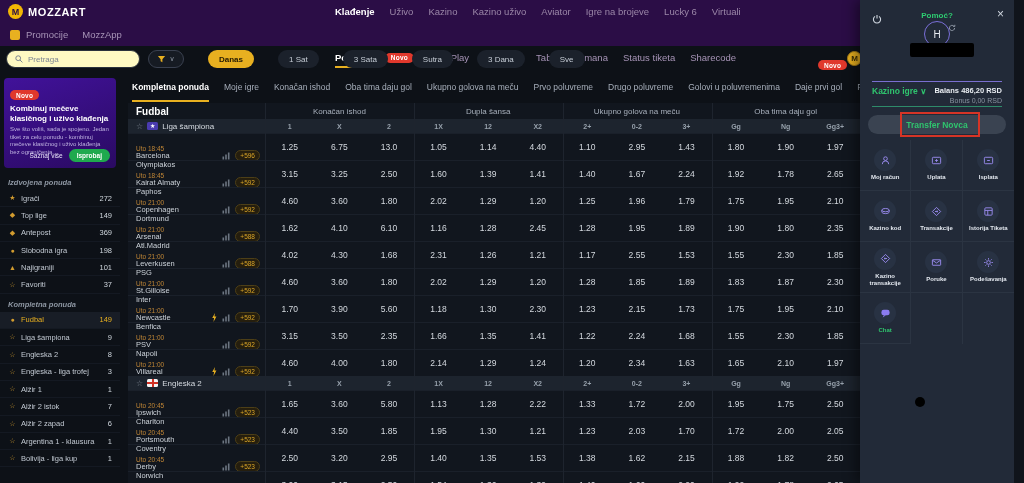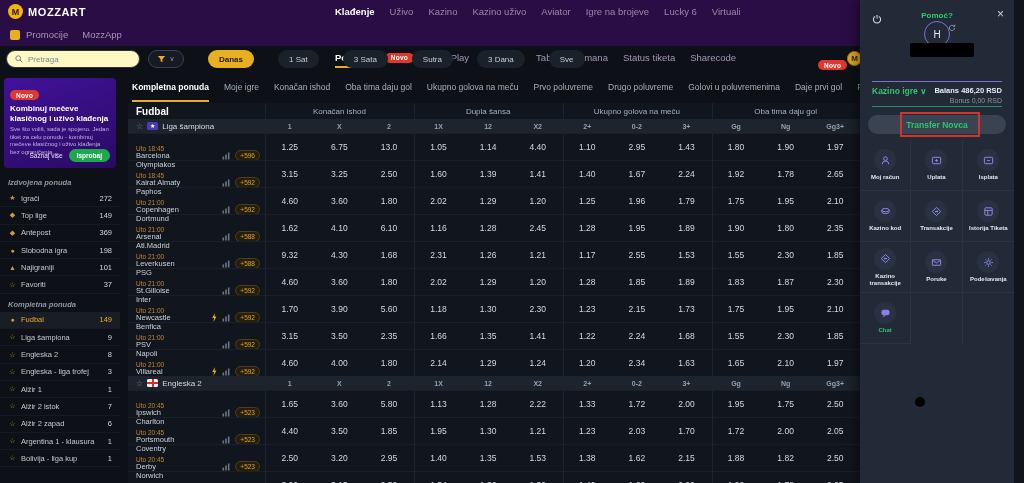--- a/index.html
+++ b/index.html
@@ -625,21 +625,21 @@
                   <rect x="0.5" y="4.5" width="1.6" height="3" fill="#6b7480"></rect>
                   <rect x="3.2" y="2.5" width="1.6" height="5" fill="#6b7480"></rect>
                   <rect x="5.9" y="0.5" width="1.6" height="7" fill="#6b7480"></rect>
                 </svg>
                 <span class="boost-pill">+588</span>
               </div>
             </div>
             <div style="display:contents;">
               
             
-                <div class="odd">9.32</div>
+                <div class="odd">4.02</div>
               
                 <div class="odd">4.30</div>
               
                 <div class="odd">1.68</div>
               
                 <div class="odd">2.31</div>
               
                 <div class="odd">1.26</div>
               
                 <div class="odd">1.21</div>

